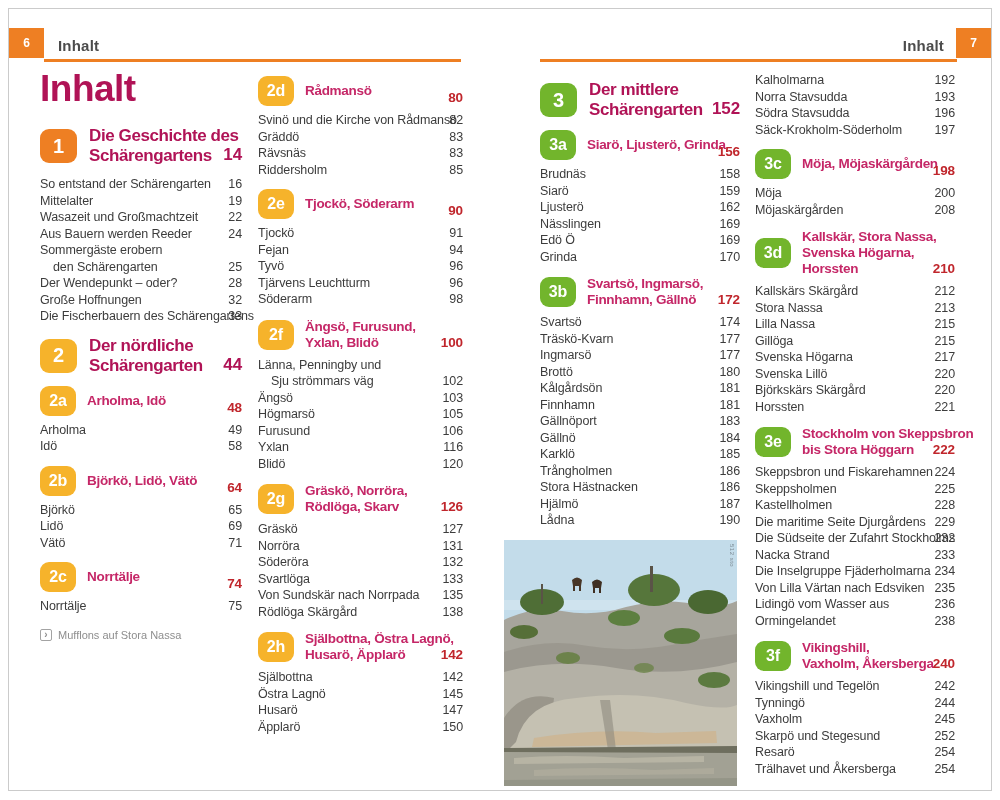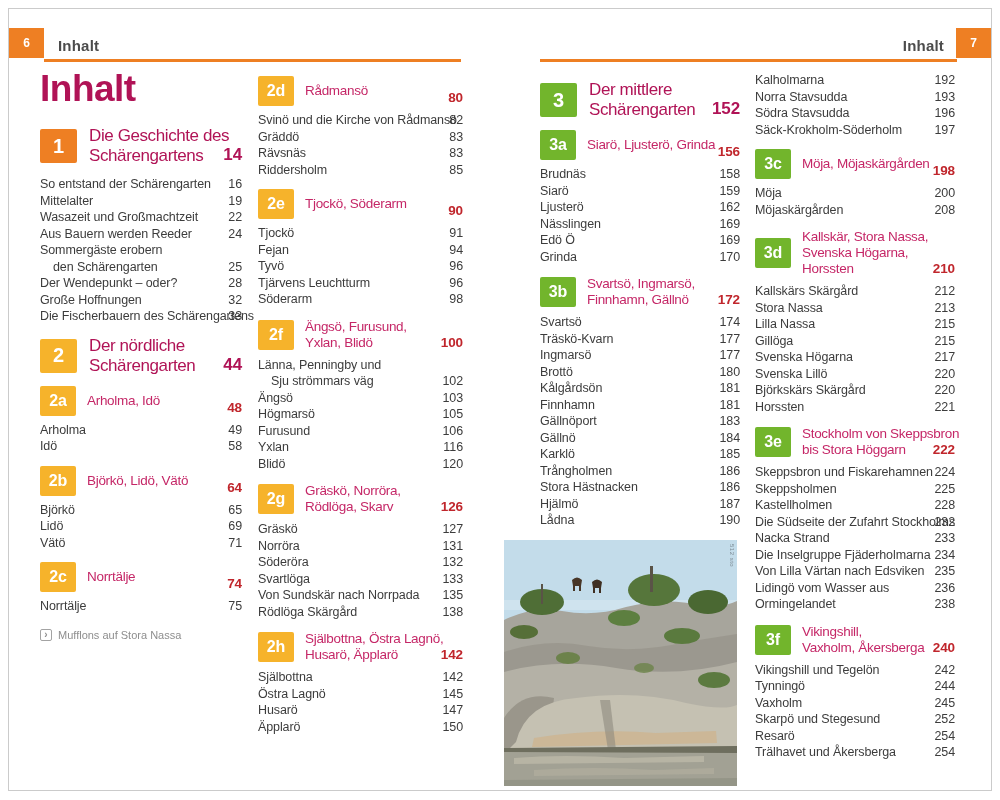--- a/index.html
+++ b/index.html
@@ -30,27 +30,27 @@
   .page-title{font-size:37px;font-weight:bold;color:var(--magenta);letter-spacing:-.5px;margin:-4px 0 16px}
 
   .entries{margin-bottom:11px}
   .entry{position:relative;padding-right:26px;line-height:16.5px;white-space:nowrap}
   .entry.indent{padding-left:13px}
   .entry-page{position:absolute;right:0;top:0}
 
   .section,.subsection{position:relative;display:flex;align-items:center;}
   .section{margin:8px 0 10px;padding-right:32px}
   .subsection{margin:4px 0 6px;padding-right:30px}
-  .badge{flex:none;display:flex;align-items:center;justify-content:center;color:#fff;font-weight:bold;border-radius:2px}
+  .badge{flex:none;display:flex;align-items:center;justify-content:center;color:#fff;font-weight:bold;border-radius:9px}
   .section .badge{width:37px;height:34px;font-size:20px;margin-right:12px}
   .subsection .badge{width:36px;height:30px;font-size:16px;margin-right:11px}
   .badge.orange{background:var(--orange)}
   .badge.yellow{background:var(--yellow)}
   .badge.green{background:var(--green)}
-  .sec-title{flex:1;font-weight:normal;white-space:nowrap}
+  .sec-title{flex:1;font-weight:bold;white-space:nowrap}
   .section .sec-title{color:var(--magenta);font-size:17px;line-height:20px;letter-spacing:-.4px}
   .subsection .sec-title{color:var(--subred);font-size:13.5px;line-height:16px;letter-spacing:-.3px}
   .sec-page{position:absolute;right:0;bottom:1px;font-weight:bold}
   .section .sec-page{color:var(--magenta);font-size:17px}
   .subsection .sec-page{color:var(--numred);font-size:13.5px}
 
   .caption{display:flex;align-items:center;gap:6px;margin-top:14px;color:#8e8e8e;font-size:11px;letter-spacing:0}
   .caption-icon{flex:none;width:12px;height:12px;border:1px solid #a3a3a3;border-radius:2px;display:flex;
     align-items:center;justify-content:center;font-size:10px;font-weight:bold;color:#8e8e8e;line-height:1}
 
@@ -341,20 +341,21 @@
         <div class="sec-title">
           <div>Stockholm von Skeppsbron</div>
           <div>bis Stora Höggarn</div>
         </div>
         <span class="sec-page">222</span>
       </div>
       <div class="entries">
         <div class="entry"><span class="entry-label">Skeppsbron und Fiskarehamnen</span><span class="entry-page">224</span></div>
         <div class="entry"><span class="entry-label">Skeppsholmen</span><span class="entry-page">225</span></div>
         <div class="entry"><span class="entry-label">Kastellholmen</span><span class="entry-page">228</span></div>
+        <div class="entry"><span class="entry-label">Die maritime Seite Djurgårdens</span><span class="entry-page">229</span></div>
         <div class="entry"><span class="entry-label">Die Südseite der Zufahrt Stockholms</span><span class="entry-page">232</span></div>
         <div class="entry"><span class="entry-label">Nacka Strand</span><span class="entry-page">233</span></div>
         <div class="entry"><span class="entry-label">Die Inselgruppe Fjäderholmarna</span><span class="entry-page">234</span></div>
         <div class="entry"><span class="entry-label">Von Lilla Värtan nach Edsviken</span><span class="entry-page">235</span></div>
         <div class="entry"><span class="entry-label">Lidingö vom Wasser aus</span><span class="entry-page">236</span></div>
         <div class="entry"><span class="entry-label">Ormingelandet</span><span class="entry-page">238</span></div>
       </div>
       <div class="subsection">
         <span class="badge green">3f</span>
         <div class="sec-title">

